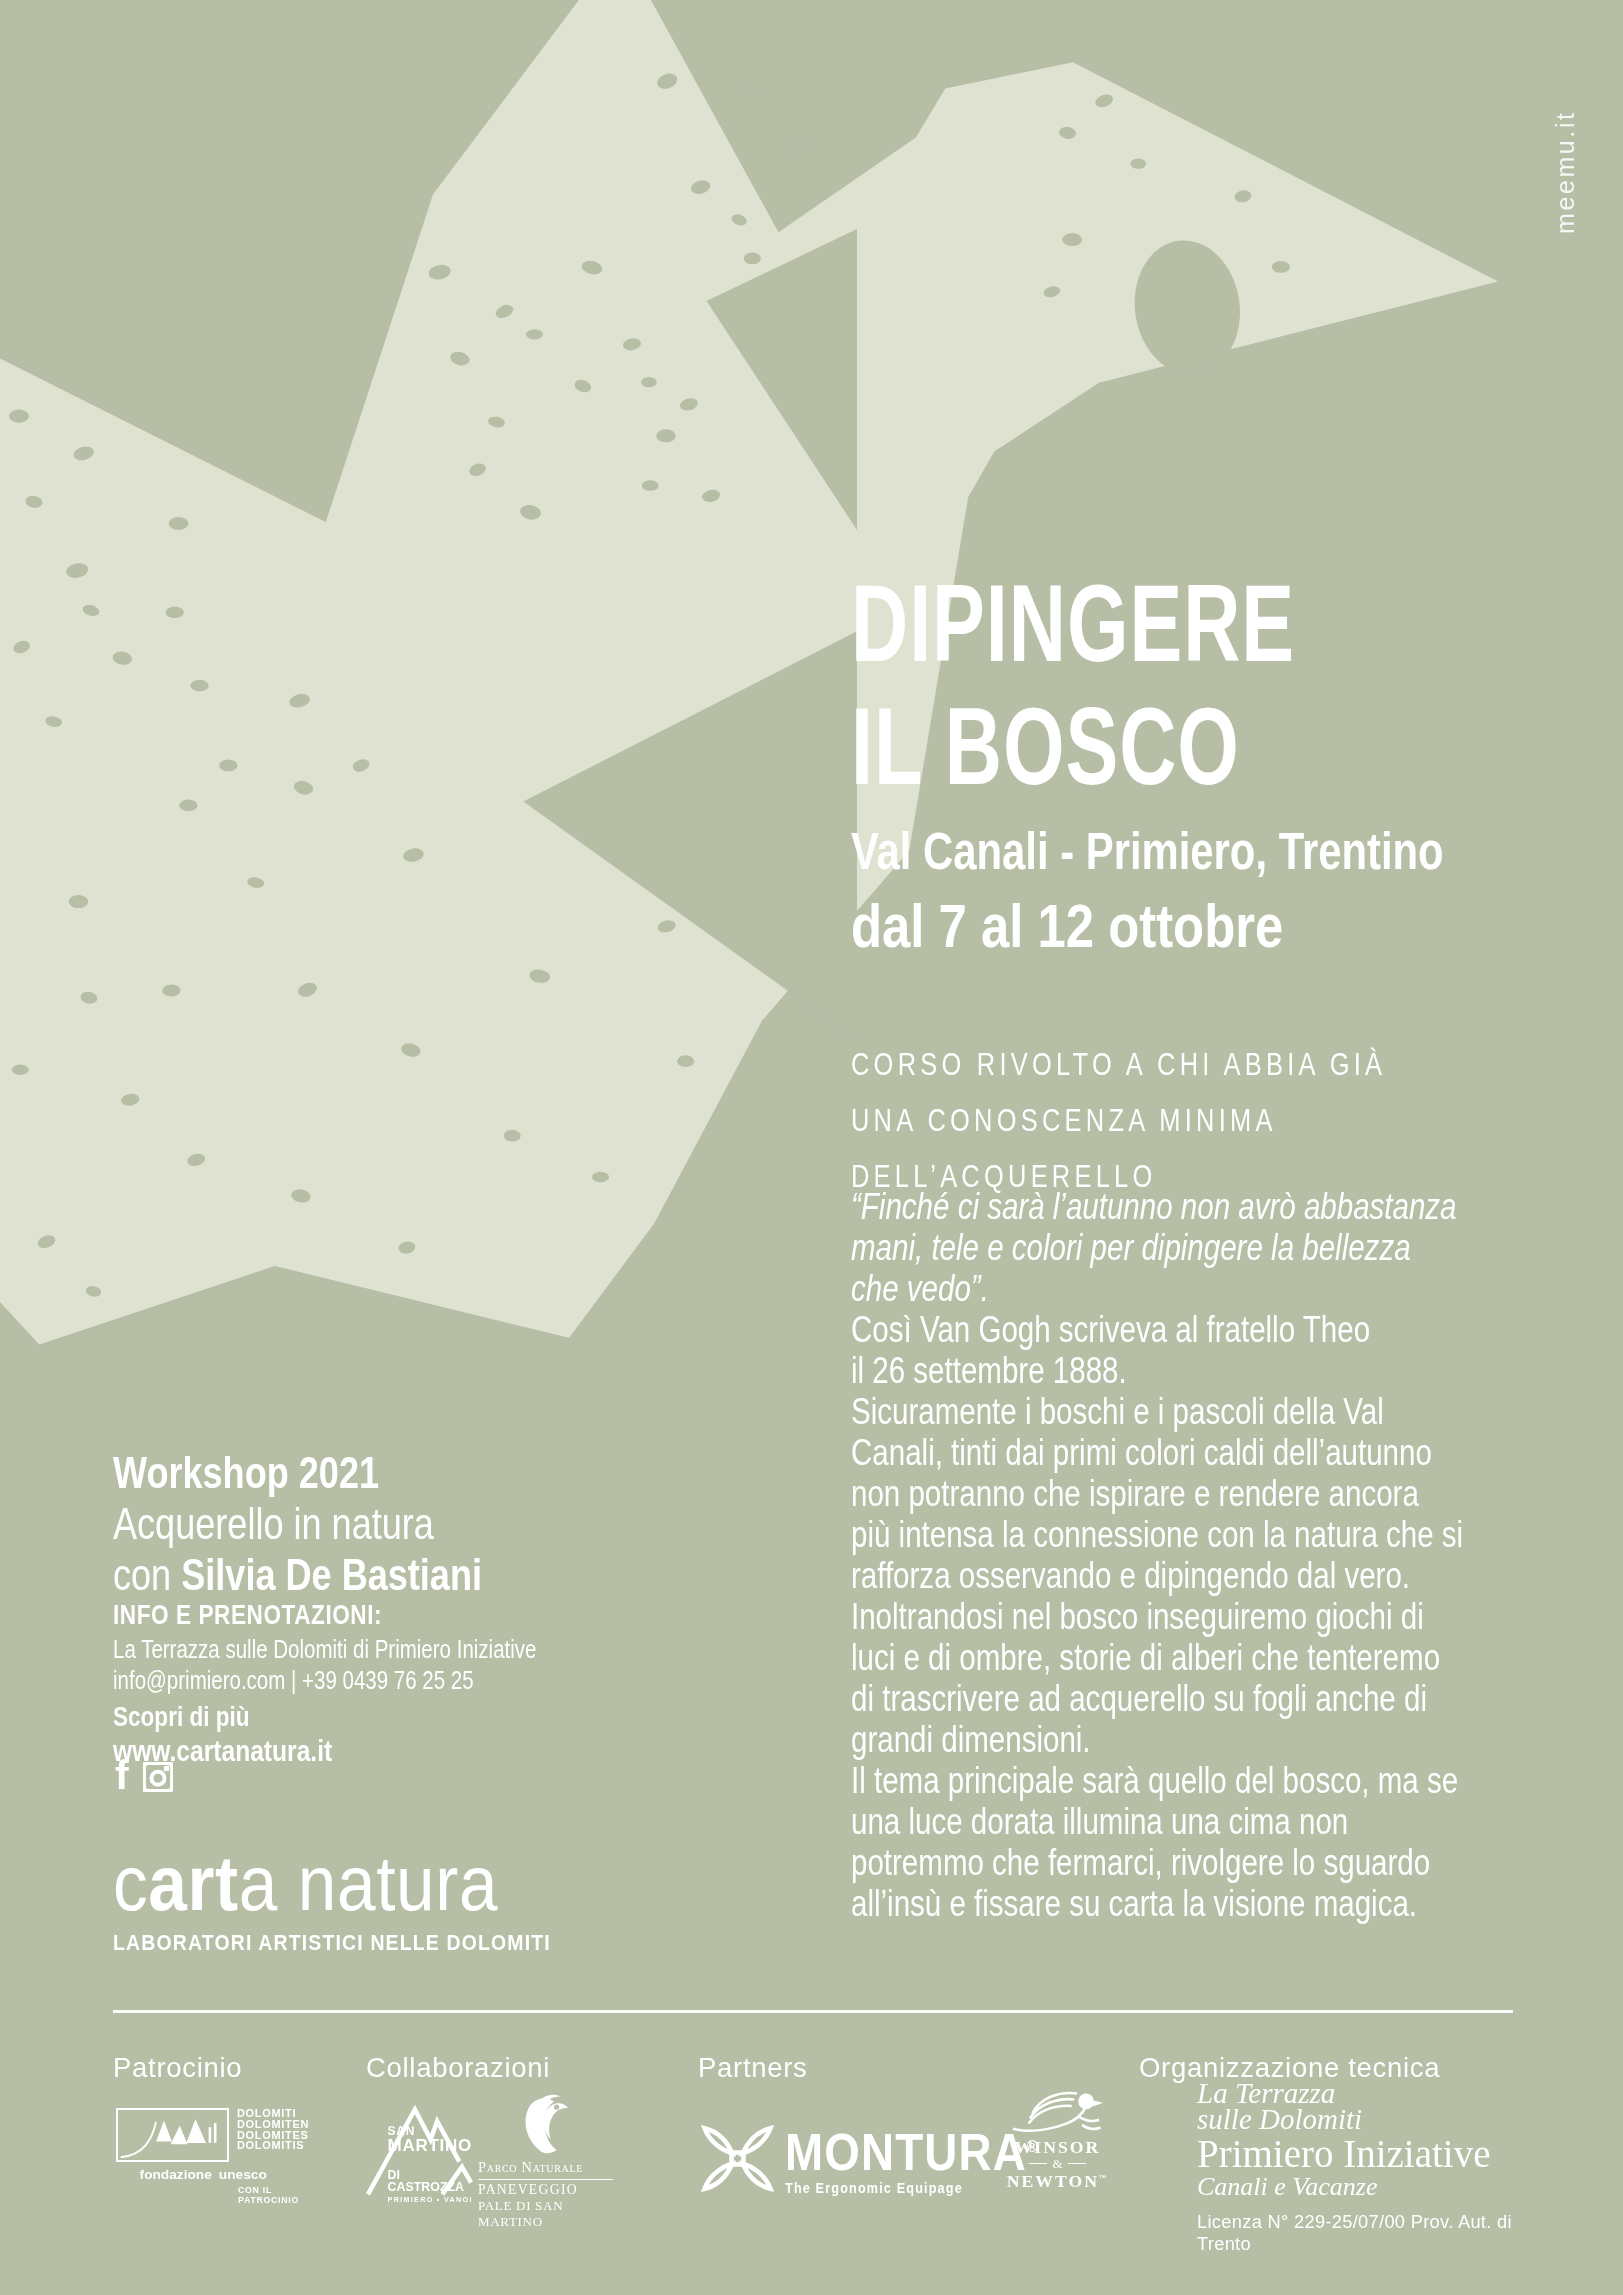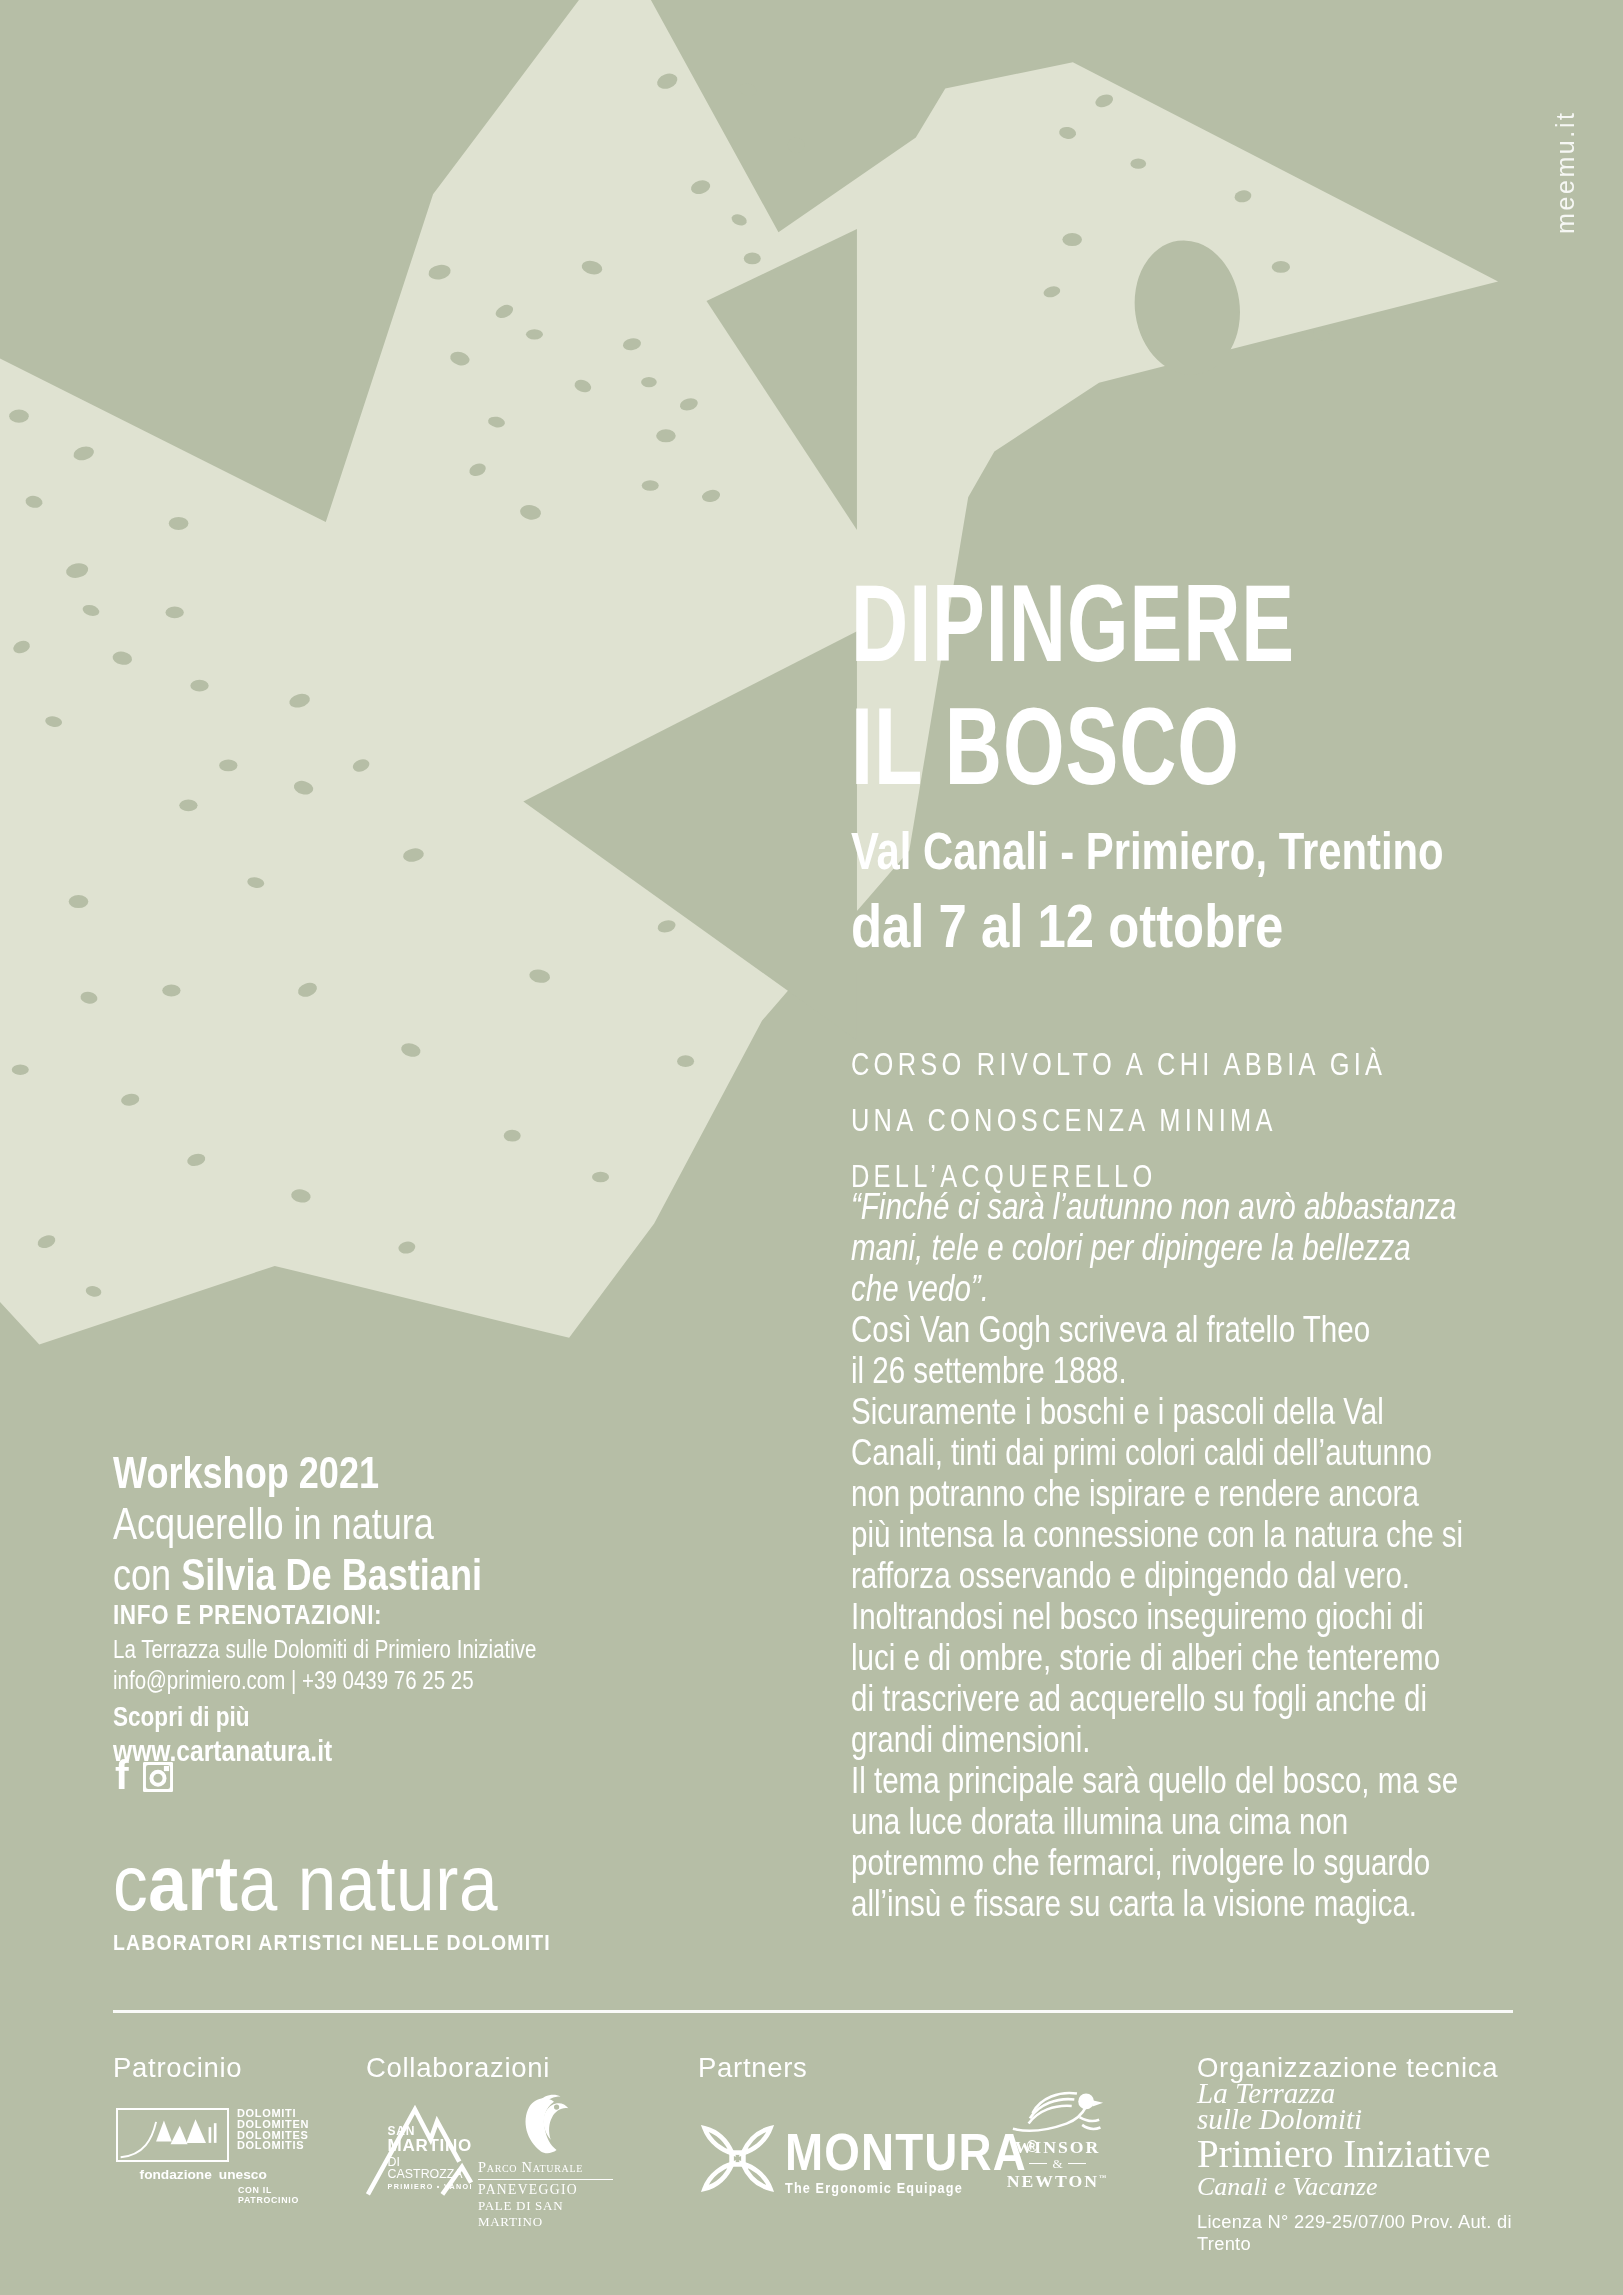--- a/index.html
+++ b/index.html
@@ -69,21 +69,21 @@
   .unesco .box{width:113px;height:54px;border:2px solid var(--ink);position:relative;}
   .unesco .dolomiti{font-size:11px;font-weight:bold;line-height:10.8px;letter-spacing:0.7px;}
   .unesco .fline{display:flex;gap:7px;margin-top:5.2px;font-size:13.7px;font-weight:bold;}
   .unesco .fline .fz{margin-left:23.6px;}
   .unesco .patronage{margin-left:122px;margin-top:3.9px;font-size:8.8px;font-weight:bold;line-height:9.8px;letter-spacing:0.7px;}
 
   .sanmartino{left:364px;top:2099px;width:111px;height:98px;}
   .sanmartino .txt{position:absolute;left:23.6px;top:26px;line-height:1;}
   .sanmartino .t1{font-size:12px;font-weight:bold;letter-spacing:0.7px;}
   .sanmartino .t2{font-size:17px;font-weight:bold;letter-spacing:0.7px;}
-  .sanmartino .t3{font-size:12.4px;font-weight:400;margin-top:2px;}
+  .sanmartino .t3{font-size:12.4px;font-weight:700;margin-top:15px;}
   .sanmartino .t4{font-size:7.2px;font-weight:bold;letter-spacing:1.3px;margin-top:2.6px;}
 
   .parco{left:478px;top:2094px;width:135px;text-align:left;}
   .parco .pn{font-size:14.4px;letter-spacing:0.7px;border-bottom:1.3px solid var(--ink);padding-bottom:2.6px;margin-top:5.2px;}
   .parco .pv{font-size:13.7px;letter-spacing:1.3px;margin-top:2.6px;}
   .parco .ps{font-size:13px;letter-spacing:0.7px;}
 
   .montura{left:698px;top:2119px;display:flex;align-items:center;gap:8px;}
   .montura .name{font-size:52px;font-weight:800;letter-spacing:1.3px;line-height:52px;transform:scaleX(0.88);transform-origin:0 0;}
   .montura .reg{font-size:17px;vertical-align:super;}
@@ -252,21 +252,21 @@
 <div class="abs brand cond9">
   <div class="wordmark"><span>c</span><b>art</b><span>a natura</span></div>
   <div class="tagline">LABORATORI ARTISTICI NELLE DOLOMITI</div>
 </div>
 
 <div class="abs divider"></div>
 
 <div class="abs fhead" style="left:113px;">Patrocinio</div>
 <div class="abs fhead" style="left:366px;">Collaborazioni</div>
 <div class="abs fhead" style="left:698px;">Partners</div>
-<div class="abs fhead" style="left:1197px;">Organizzazione tecnica</div>
+<div class="abs fhead" style="left:1139px;">Organizzazione tecnica</div>
 
 <div class="abs unesco">
   <div class="row1">
     <div class="box">
       <svg width="109" height="50" viewBox="0 0 166 76">
         <path d="M4,72 C40,68 52,44 58,18" fill="none" stroke="#ffffff" stroke-width="3"></path>
         <polygon points="58,48 70,16 82,48" fill="#ffffff"></polygon>
         <polygon points="80,52 94,24 106,52" fill="#ffffff"></polygon>
         <polygon points="104,50 118,14 134,50" fill="#ffffff"></polygon>
         <rect x="138" y="26" width="4" height="24" fill="#ffffff"></rect>

